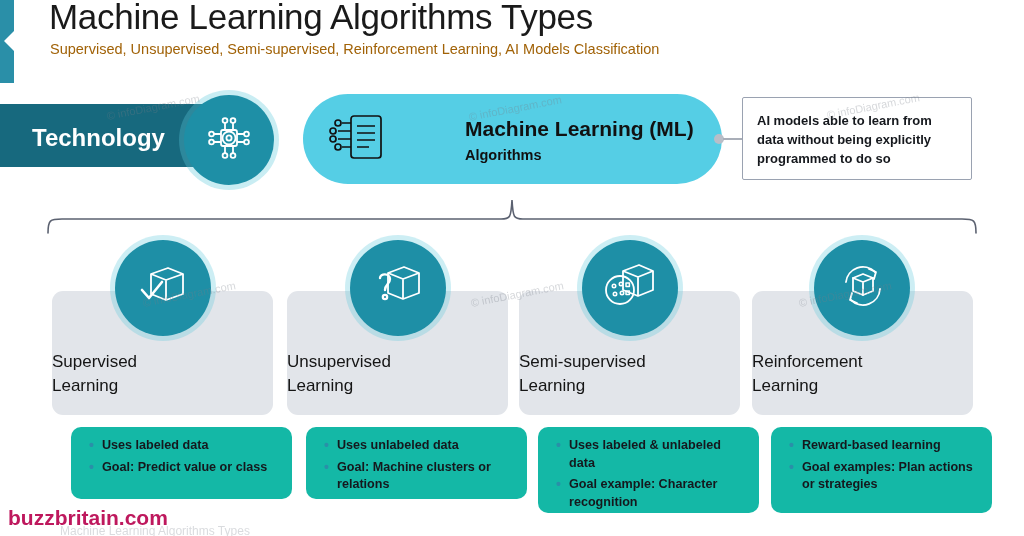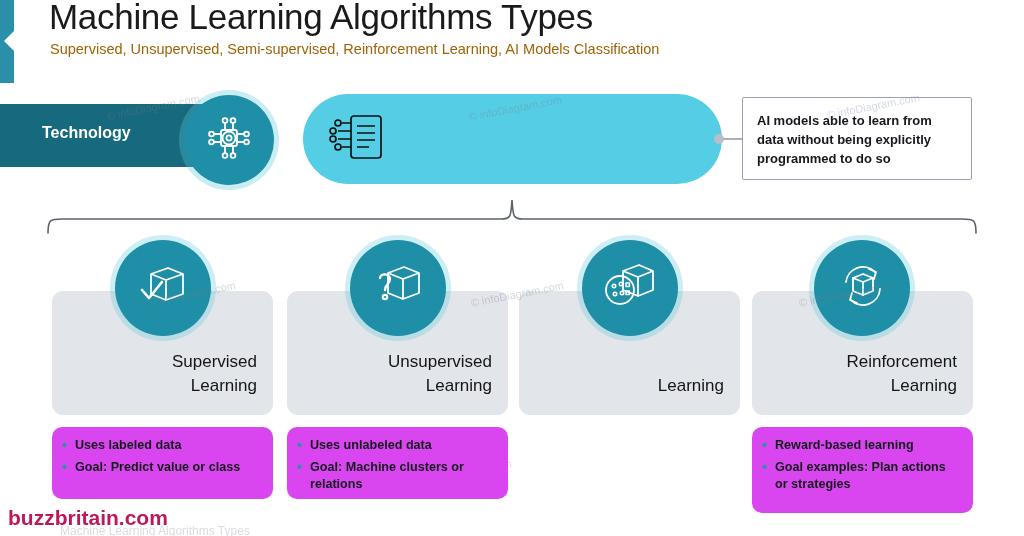--- a/index.html
+++ b/index.html
@@ -35,22 +35,22 @@
     font-size: 14.5px; color: #a16207; line-height: 18px;
   }
 
   
   .tech-band {
     position: absolute; left: 0; top: 104px;
     width: 232px; height: 63px;
     background: #17697E;
   }
   .tech-label {
-    position: absolute; left: 42px; top: 124px;
-    font-size: 16px; font-weight: 700; color: #ffffff;
+    position: absolute; left: 32px; top: 124px;
+    font-size: 24px; font-weight: 700; color: #ffffff;
   }
   .tech-circle {
     position: absolute; left: 184px; top: 95px;
     width: 90px; height: 90px; border-radius: 50%;
     background: #1E8FA6;
     box-shadow: 0 0 0 5px rgba(90,200,220,0.33);
     display: flex; align-items: center; justify-content: center;
   }
 
   
@@ -97,44 +97,45 @@
     width: 221px; height: 124px;
     background: #E2E5EA;
     border-radius: 11px;
   }
   .card.c1 { left: 52px; }
   .card.c2 { left: 287px; padding-left: 19px; }
   .card.c3 { left: 519px; }
   .card.c4 { left: 752px; }
 
   .card-label {
-    position: absolute; left: 0; right: 16px; bottom: 17px;
-    text-align: right;
+    position: absolute; left: 0; right: 0; bottom: 17px;
+    text-align: left;
     font-size: 17px; color: #151515; line-height: 24px;
   }
 
   .circle {
     position: absolute; top: 240px;
     width: 96px; height: 96px; border-radius: 50%;
     background: #1E8FA6;
     box-shadow: 0 0 0 5px rgba(90,200,220,0.30);
     display: flex; align-items: center; justify-content: center;
   }
   .circle.c1 { left: 115px; }
   .circle.c2 { left: 350px; }
   .circle.c3 { left: 582px; }
   .circle.c4 { left: 814px; }
 
   
   .bullets {
     position: absolute; top: 427px;
     width: 221px; height: 72px;
-    background: #d946ef;
+    background: #14b8a6;
     border-radius: 10px;
-    padding: 10px 12px 0 8px;
+    padding: 10px 12px 0 16px;
+    margin-left: 19px;
   }
   .bullets.b1 { left: 52px; }
   .bullets.b2 { left: 287px; }
   .bullets.b3 { left: 519px; height: 86px; }
   .bullets.b4 { left: 752px; height: 86px; }
 
   .bullets ul { list-style: none; }
   .bullets li {
     position: relative; padding-left: 15px;
     font-size: 12.6px; font-weight: 700; color: #15181d;
@@ -204,20 +205,24 @@
       <svg width="62" height="58" viewBox="0 0 62 58" fill="none" stroke="#111111" stroke-width="1.7">
         <rect x="26" y="8" width="30" height="42" rx="3"></rect>
         <path d="M32 18 H50 M32 25 H50 M32 32 H50 M32 39 H44"></path>
         <path d="M26 15 H17 M26 23 H13 M26 31 H13 M26 39 H17"></path>
         <circle cx="13" cy="15" r="3"></circle>
           <circle cx="8" cy="23" r="3"></circle>
         <circle cx="8" cy="31" r="3"></circle>
           <circle cx="13" cy="39" r="3"></circle>
       </svg>
     </span>
+    <span class="ml-text">
+      <div class="ml-title">Machine Learning (ML)</div>
+      <div class="ml-sub">Algorithms</div>
+    </span>
   </div>
   <div class="wm" style="left:468px; top:102px;">© infoDiagram.com</div>
 
   <div class="conn-dot"></div>
   <div class="conn-line"></div>
 
   <div class="callout">
     <p>AI models able to learn from data without being explicitly programmed to do so</p>
   </div>
   <div class="wm" style="left:826px; top:100px;">© infoDiagram.com</div>
@@ -235,20 +240,21 @@
     </div>
   </div>
   <div class="card c2">
     <div class="card-label">
       <div>Unsupervised</div>
       <div>Learning</div>
     </div>
   </div>
   <div class="card c3">
     <div class="card-label">
+      <div>Semi-supervised</div>
       <div>Learning</div>
     </div>
   </div>
   <div class="card c4">
     <div class="card-label">
       <div>Reinforcement</div>
       <div>Learning</div>
     </div>
   </div>
 
@@ -311,20 +317,26 @@
       <li>Uses labeled data</li>
       <li>Goal: Predict value or class</li>
     </ul>
   </div>
   <div class="bullets b2">
     <ul>
       <li>Uses unlabeled data</li>
       <li>Goal: Machine clusters or relations</li>
     </ul>
   </div>
+  <div class="bullets b3">
+    <ul>
+      <li>Uses labeled &amp; unlabeled data</li>
+      <li>Goal example: Character recognition</li>
+    </ul>
+  </div>
   <div class="bullets b4">
     <ul>
       <li>Reward-based learning</li>
       <li>Goal examples: Plan actions or strategies</li>
     </ul>
   </div>
 
   <div class="footer-ghost">Machine Learning Algorithms Types</div>
   <div class="footer-brand">buzzbritain.com</div>
 

